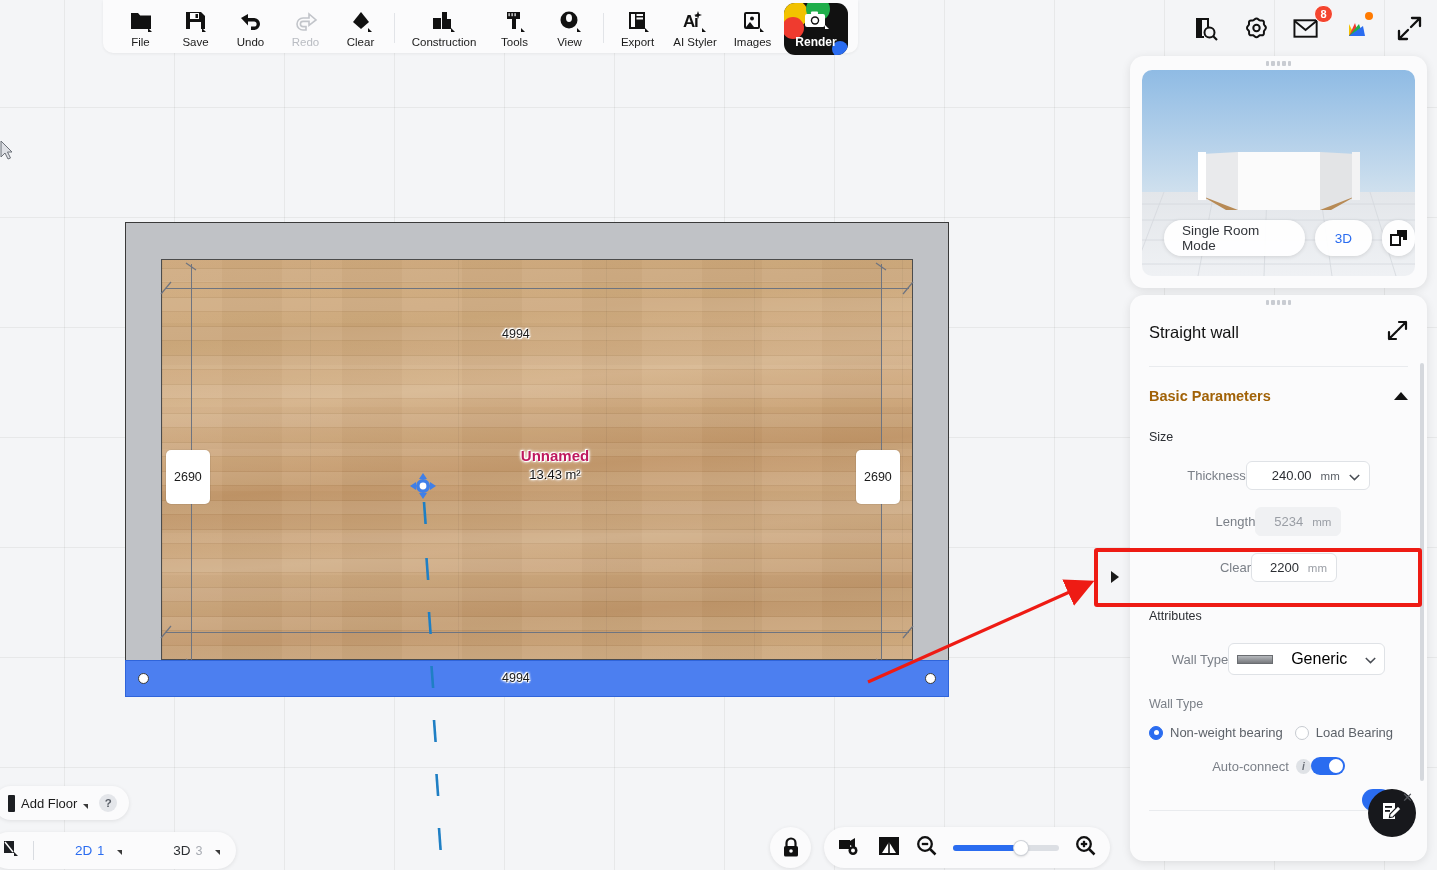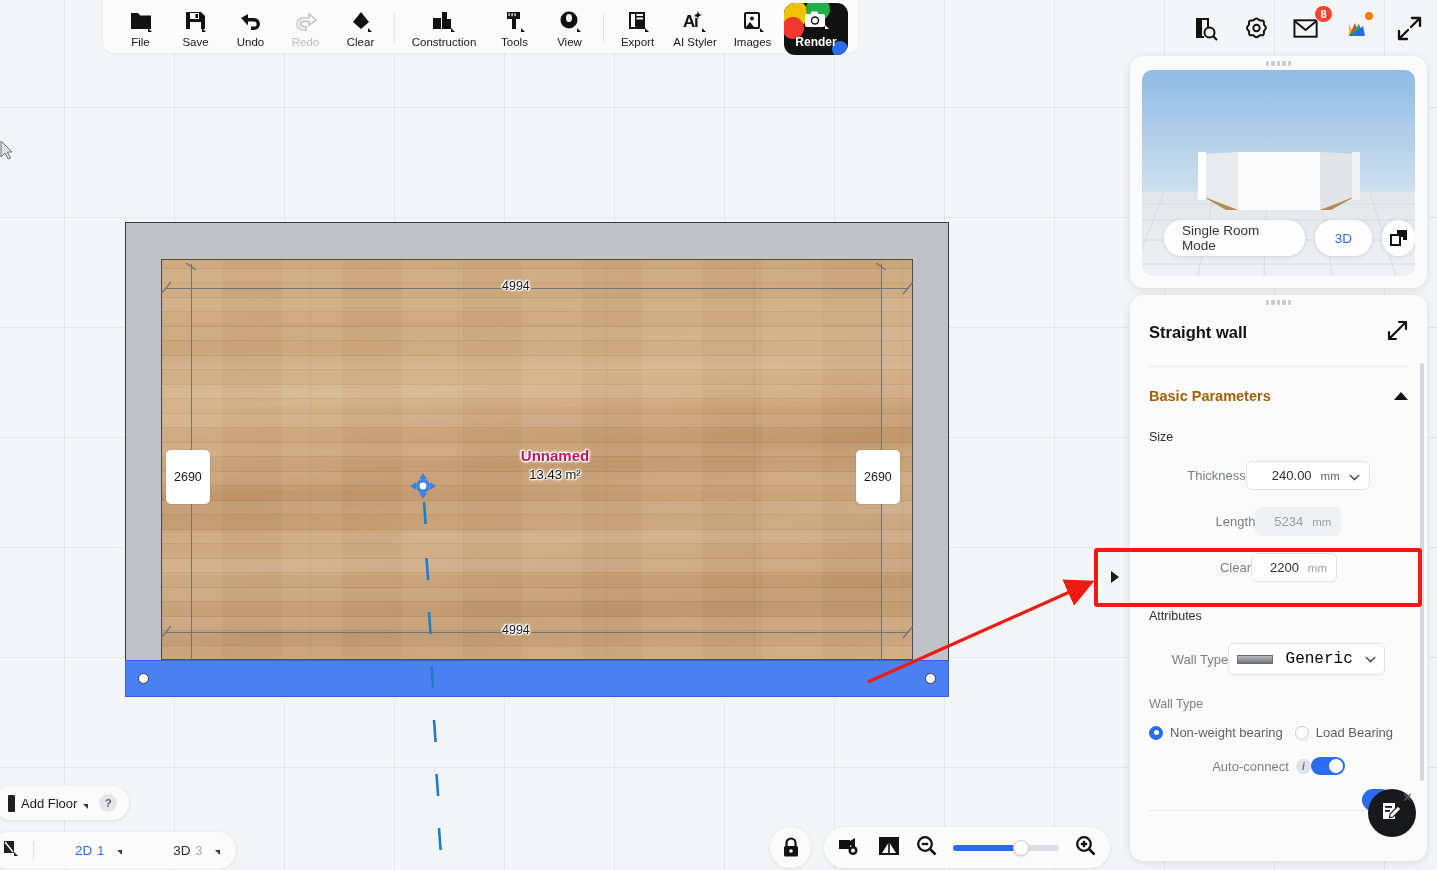--- a/index.html
+++ b/index.html
@@ -104,20 +104,21 @@
   .dimline { position: absolute; background: #6e7480; }
   .dimlabel {
     position: absolute; background: #fff; border-radius: 5px;
     font-size: 12.5px; color: #1b1b1b; padding: 20px 8px;
     box-shadow: 0 0 0 1px rgba(0,0,0,0.06);
     white-space: nowrap;
   }
   .dimtext {
     position: absolute; font-size: 12.5px; color: #1b1b1b; white-space: nowrap;
     text-shadow: 0 0 3px #fff, 0 0 3px #fff, 0 0 3px #fff, 0 0 3px #fff, 1px 1px 0 #fff, -1px -1px 0 #fff;
+    margin-top: 48px;
   }
   .roomlabel {
     position: absolute; text-align: center; white-space: nowrap;
   }
   .roomlabel .rname {
     font-size: 15px; font-weight: bold; color: #be185d; display:block;
     text-shadow: 0 0 3px #fff,0 0 3px #fff,0 0 3px #fff,0 0 4px #fff,1px 1px 0 #fff,-1px -1px 0 #fff;
   }
   .roomlabel .rarea {
     font-size: 13px; color: #141414; display:block; margin-top: 3px;
@@ -203,40 +204,40 @@
 
   
   #props {
     position: absolute; left: 1130px; top: 295px; width: 297px; height: 566px;
     background: #fbfbfc; border-radius: 14px; z-index: 30; overflow: hidden;
     box-shadow: 0 2px 10px rgba(0,0,0,0.10);
   }
   #propsInner { position: absolute; inset: 0; padding: 0 19px; }
   .p-title-row { display: flex; align-items: center; justify-content: space-between;
                  margin-top: 25px; }
-  .p-title { font-size: 16.5px; font-weight: bold; color: #121212; }
+  .p-title { font-size: 16.5px; font-weight: normal; color: #121212; }
   .p-divider { height: 1px; background: #e9ebee; margin-top: 21px; }
   .p-section-row { display: flex; align-items: center; justify-content: space-between;
                    margin-top: 20px; }
   .p-section { font-size: 14.5px; font-weight: bold; color: #a16207; }
   .p-sublabel { font-size: 12.5px; color: #2b2e33; margin-top: 25px; }
   .p-row { display: flex; align-items: center; justify-content: center; margin-top: 17px; }
   .p-label { font-size: 13px; color: #7a7f87; }
   .field {
     height: 29px; border: 1px solid #dfe2e6; border-radius: 6px; background: #fff;
     display: flex; align-items: center; justify-content: flex-end; padding: 0 9px; gap: 9px;
   }
   .field.readonly { background: #f0f1f3; border-color: #f0f1f3; }
   .field .fv { font-size: 13px; color: #2b2e33; }
   .field.readonly .fv { color: #9a9ea5; }
   .field .fu { font-size: 11.5px; color: #5d6views; color: #5d6269; }
   .field .fu2 { font-size: 11.5px; color: #9a9ea5; }
   .sel-field {
     height: 29px; border: 1px solid #dfe2e6; border-radius: 6px; background: #fff;
-    display: flex; align-items: center; padding: 15px 8px; gap: 8px; min-width: 157px; font-family: Liberation Mono, monospace;
+    display: flex; align-items: center; padding: 15px 8px; gap: 8px; min-width: 157px;
   }
   .swatch { width: 36px; height: 9px; background: linear-gradient(#b6b9bd,#77797d); border: 1px solid #6a6d71; }
   .radio-row { display: flex; align-items: center; gap: 12px; margin-top: 14px; }
   .radio { display: flex; align-items: center; gap: 7px; cursor: pointer; }
   .rdot { width: 14px; height: 14px; border-radius: 50%; border: 1.5px solid #c6cad0; background:#fff;
           display:flex; align-items:center; justify-content:center; }
   .rdot.on { border-color: #2a6cf0; background: #2a6cf0; }
   .rdot.on::after { content:""; width:5px; height:5px; border-radius:50%; background:#fff; }
   .radio .rl2 { font-size: 13px; color: #5d6269; }
   .info-i {

